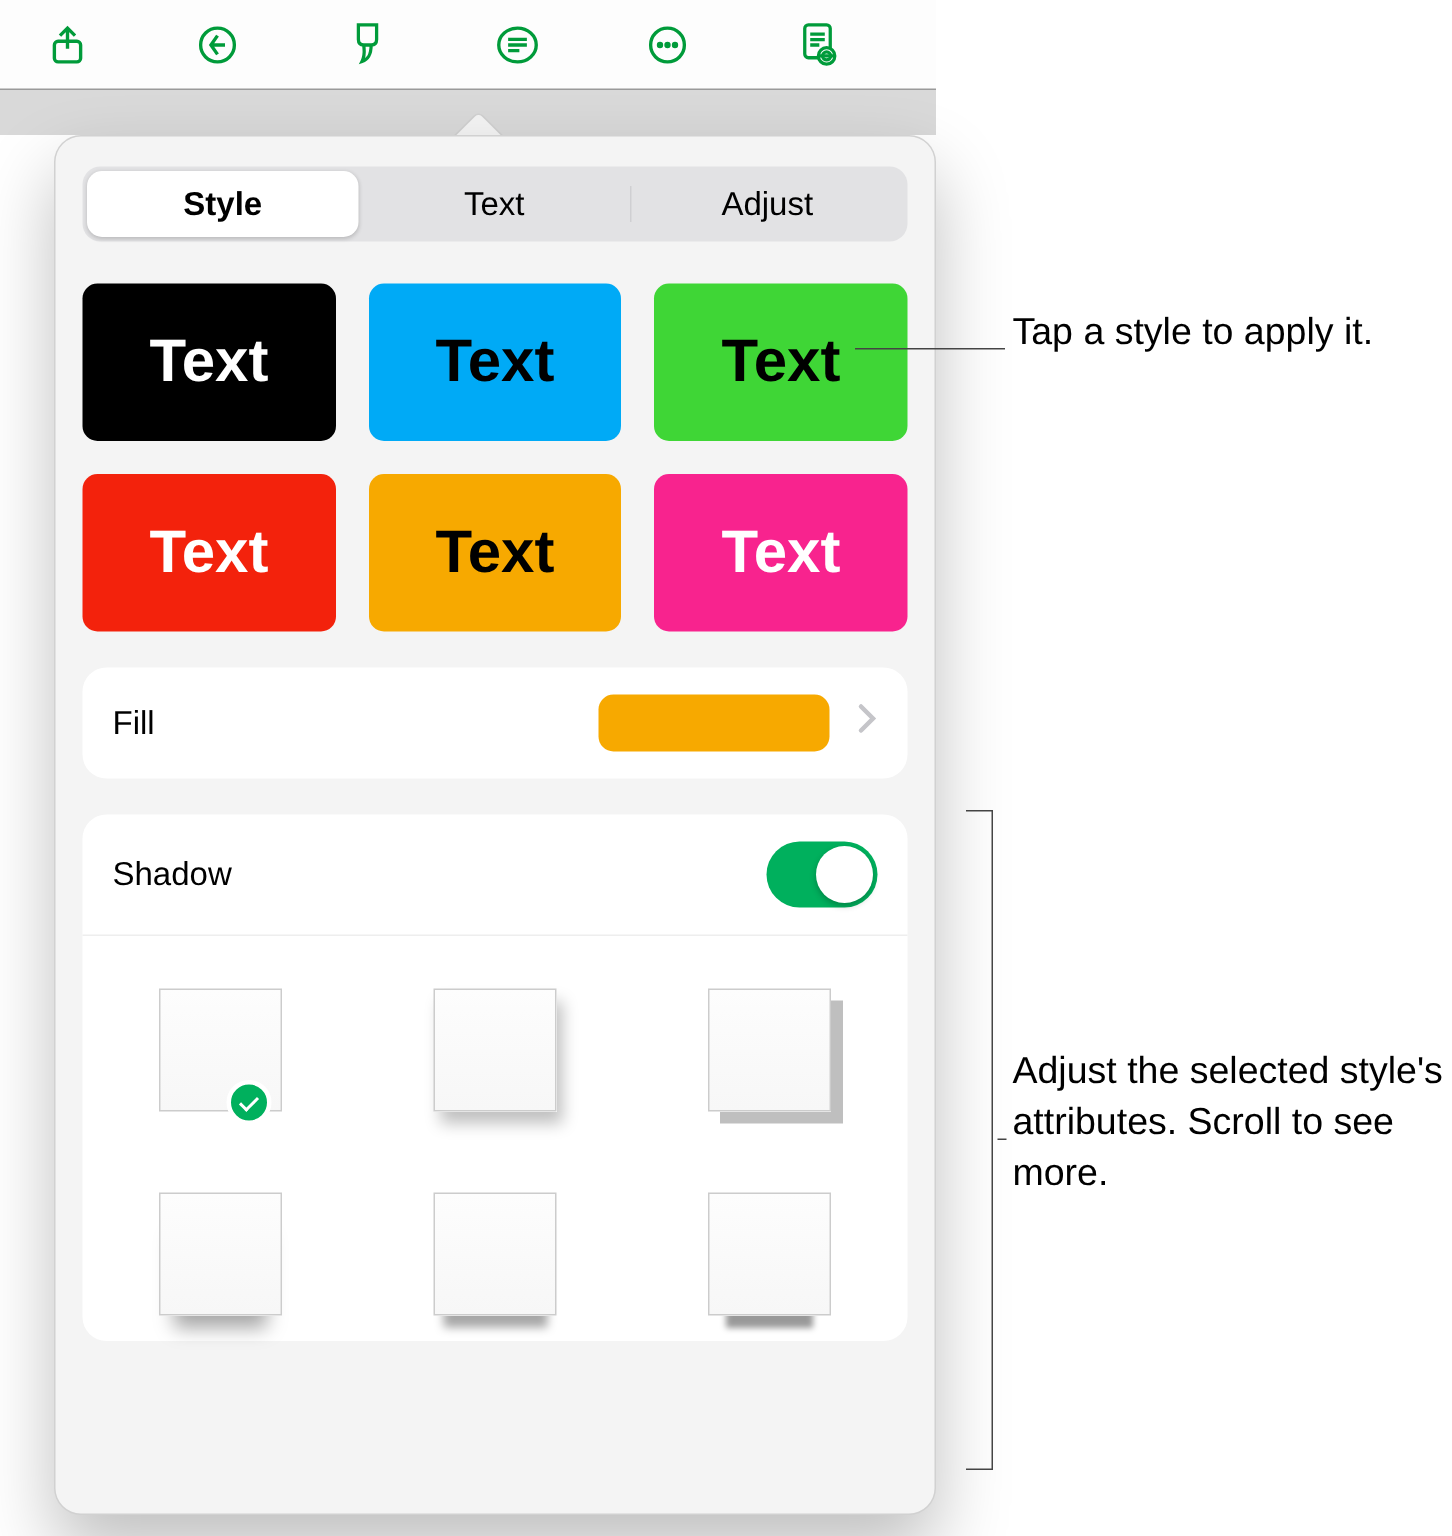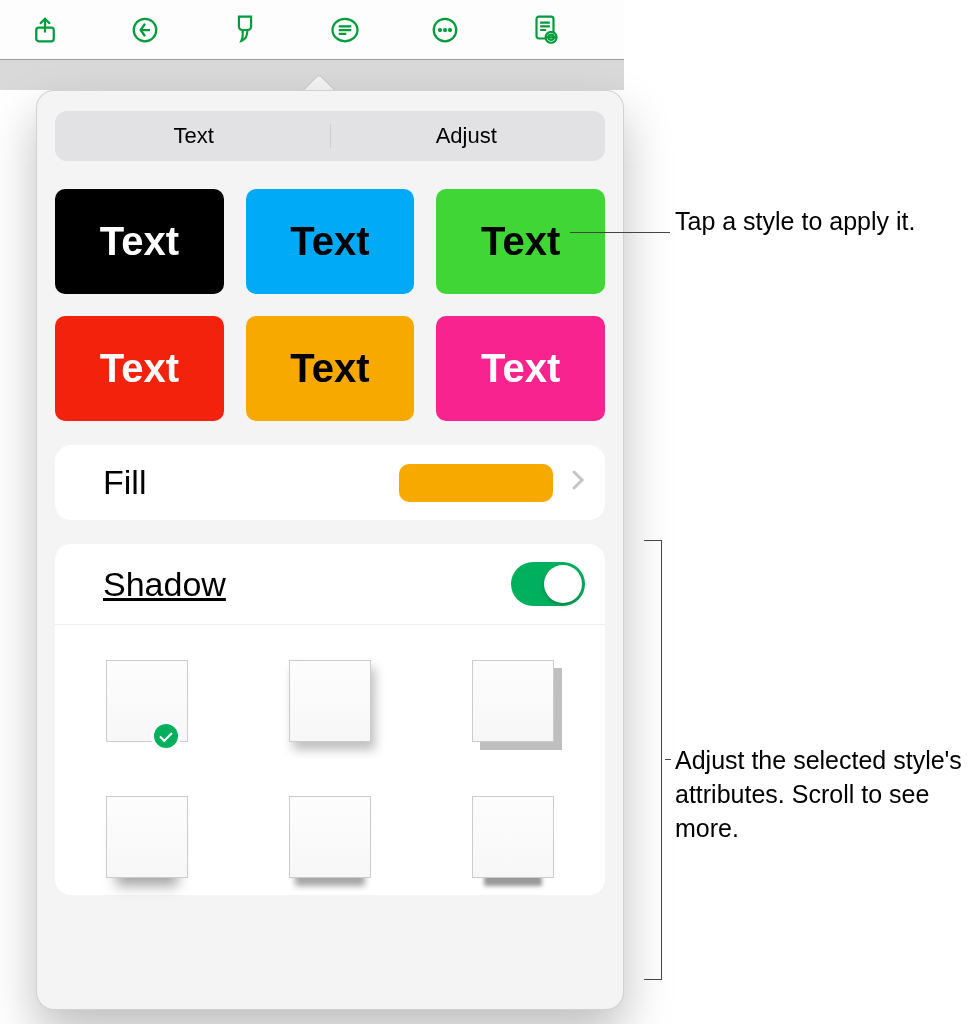--- a/index.html
+++ b/index.html
@@ -122,21 +122,21 @@
     background: #fff;
     border-radius: 16px;
     margin-bottom: 24px;
   }
   .row {
     display: flex;
     align-items: center;
     padding: 18px 20px;
     min-height: 74px;
   }
-  .row-label { font-size: 34px; flex: 1; margin-left: 28px; }
+  .row-label { font-size: 22px; flex: 1; }
   .fill-swatch {
     width: 154px;
     height: 38px;
     background: #f7a900;
     border-radius: 10px;
     margin-right: 18px;
   }
   .chev { color: #c5c5c9; font-size: 20px; }
 
   .switch {
@@ -152,21 +152,21 @@
     height: 38px;
     background: #fff;
     border-radius: 50%;
     box-shadow: 0 2px 4px rgba(0,0,0,0.25);
   }
   .switch.off { background: #e4e4e6; border: 1px solid #d8d8da; }
   .switch.off .knob { left: 3px; }
   .switch.on { background: #00b05d; }
   .switch.on .knob { right: 3px; }
 
-  .shadow-card { background: #fff; border-radius: 16px; text-decoration: underline; }
+  .shadow-card { background: #fff; border-radius: 16px; }
   .shadow-grid {
     display: grid;
     grid-template-columns: repeat(3, 1fr);
     gap: 40px 60px;
     padding: 28px 30px 10px;
     border-top: 1px solid #eee;
   }
   .shadow-thumb {
     height: 96px;
     display: flex;
@@ -214,21 +214,21 @@
     position: absolute;
     left: 570px;
     top: 232px;
     width: 100px;
     height: 1px;
     background: #444;
   }
   .callout2 {
     position: absolute;
     left: 675px;
-    top: 744px;
+    top: 698px;
     font-size: 25px;
     line-height: 1.35;
   }
   .callout2-line {
     position: absolute;
     left: 665px;
     top: 759px;
     width: 6px;
     height: 1px;
     background: #444;
@@ -290,20 +290,21 @@
   </div>
 </div>
 
 <div class="doc-gray"></div>
 
 <div class="popover-arrow"></div>
 
 <div class="popover">
 
   <div class="segmented">
+    <div class="seg sel">Style</div>
     <div class="seg">Text</div>
     <div class="seg-div"></div>
     <div class="seg">Adjust</div>
   </div>
 
   <div class="tile-grid" id="tile-grid">
       <div class="tile" style="background: rgb(0, 0, 0); color: rgb(255, 255, 255);">Text</div>
       <div class="tile" style="background: rgb(0, 170, 246); color: rgb(0, 0, 0);">Text</div>
       <div class="tile" style="background: rgb(63, 214, 54); color: rgb(0, 0, 0);">Text</div>
       <div class="tile" style="background: rgb(243, 34, 12); color: rgb(255, 255, 255);">Text</div>

